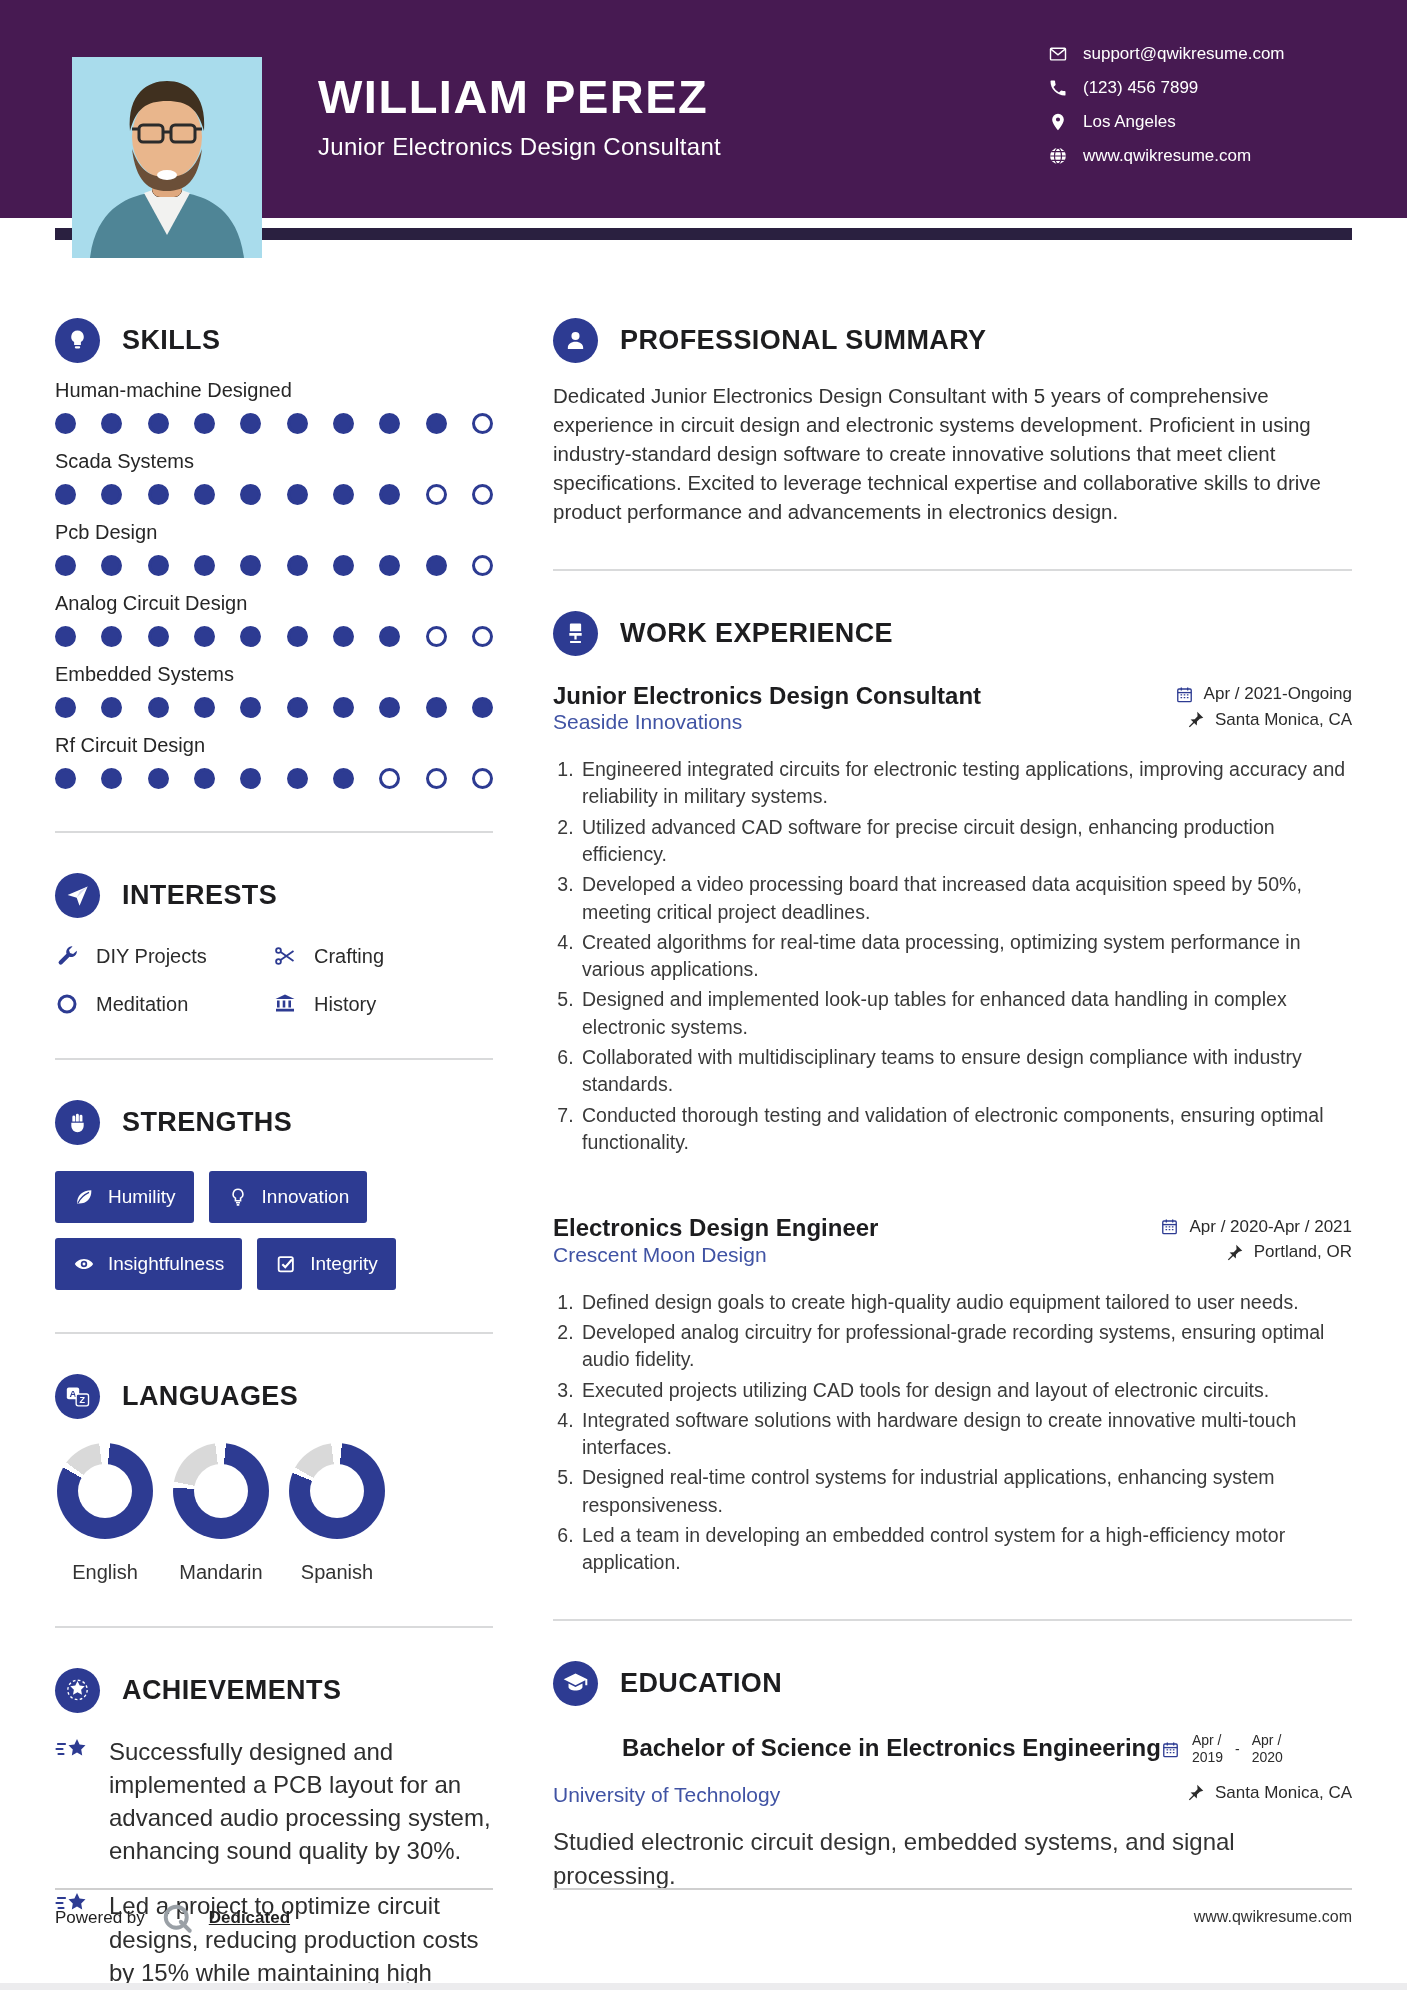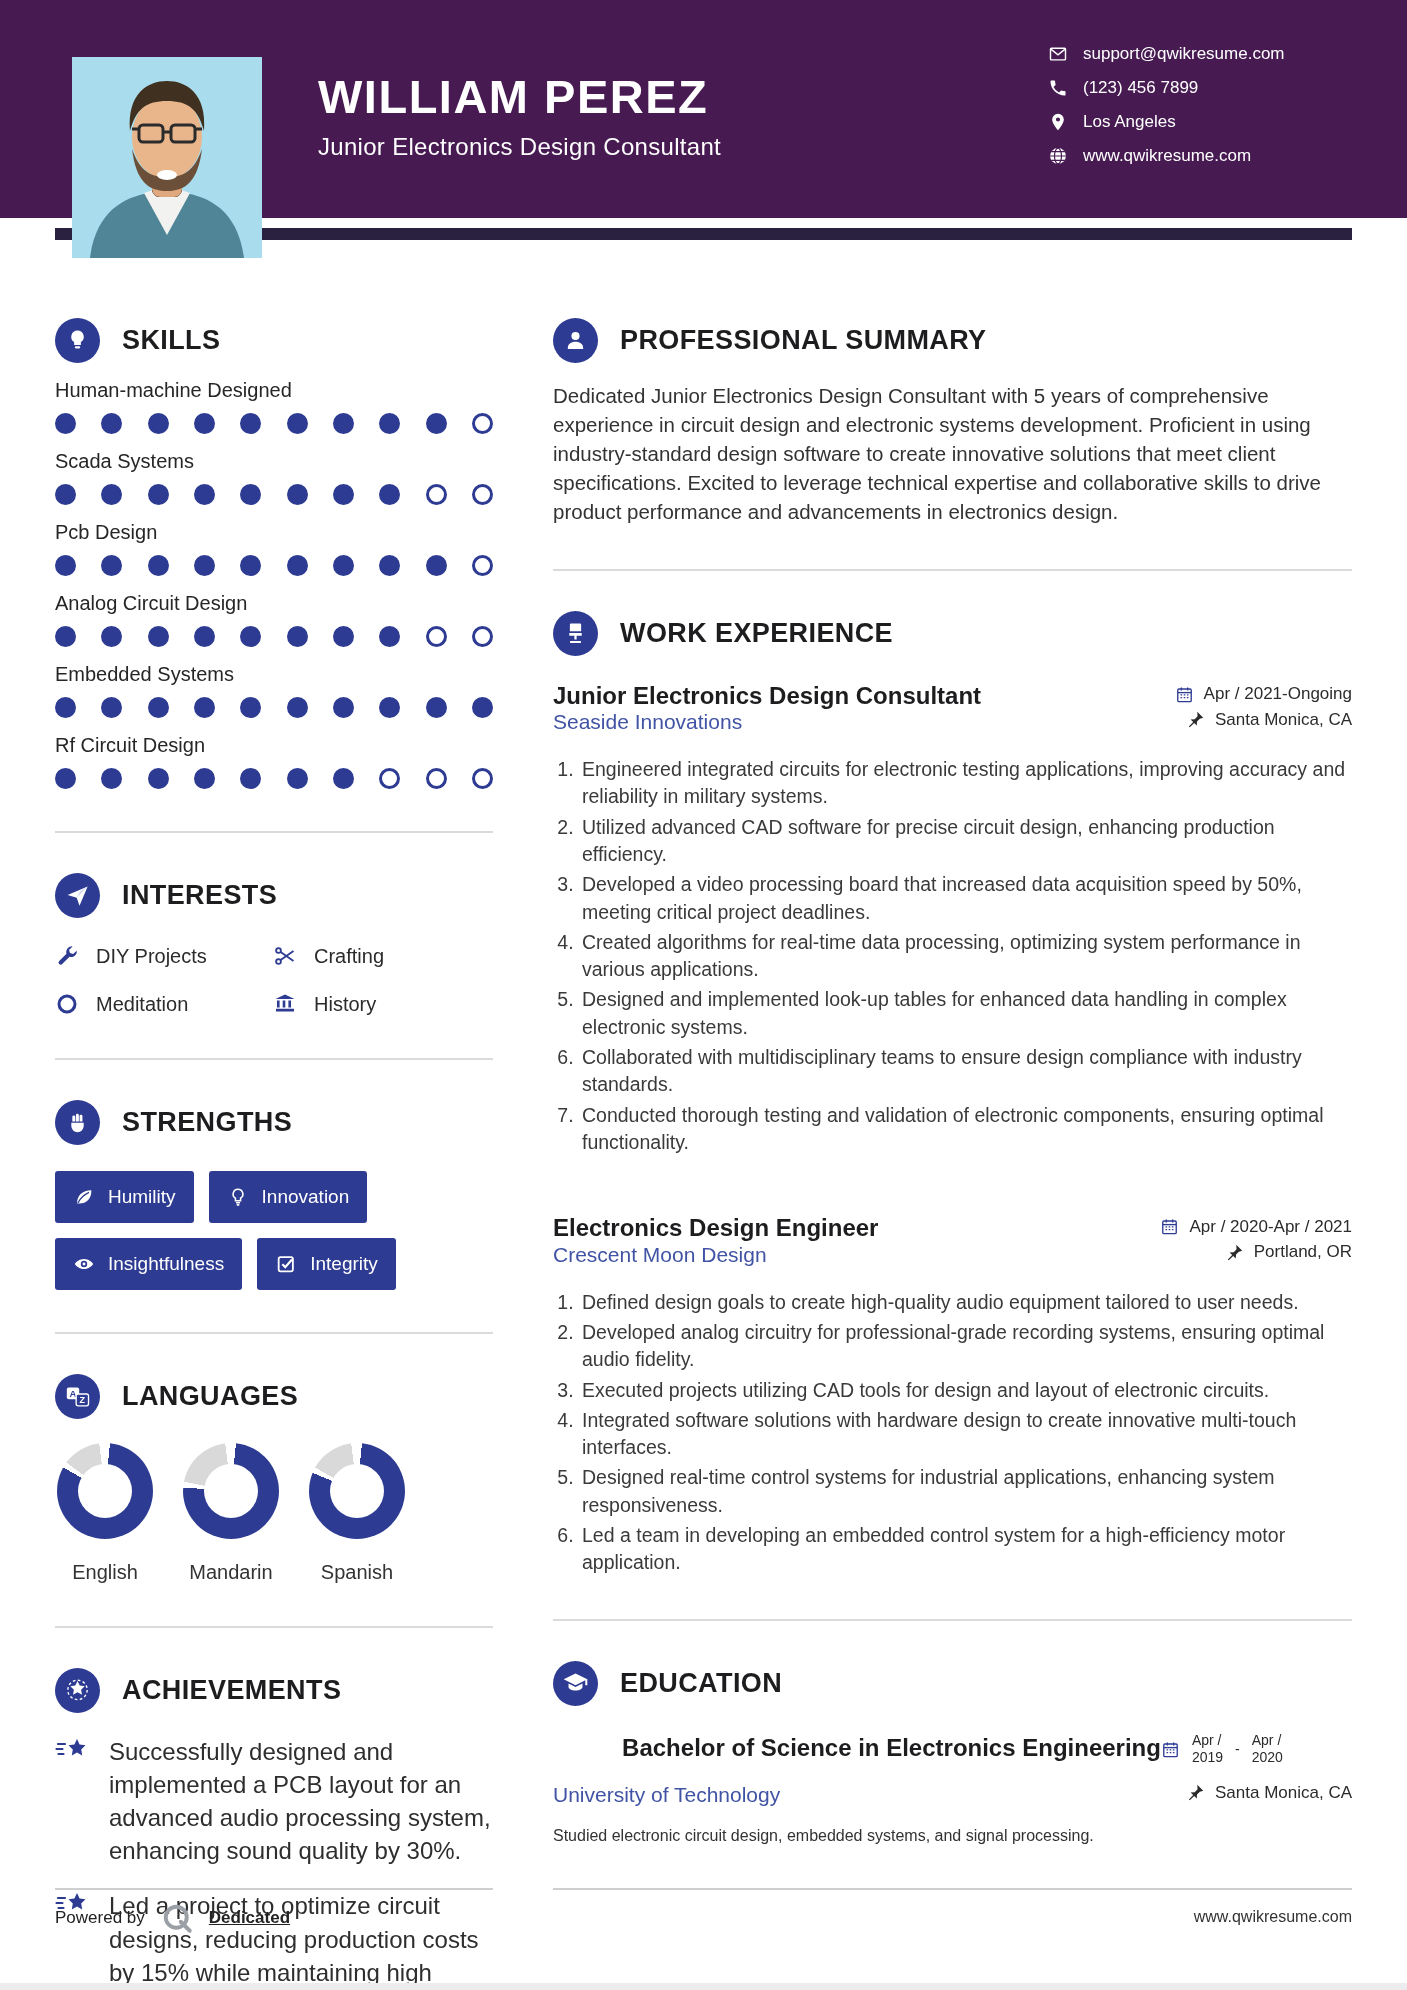--- a/index.html
+++ b/index.html
@@ -43,21 +43,21 @@
   
   .int-grid{display:grid;grid-template-columns:218px 1fr;row-gap:24px;margin-top:26px}
   .int-item{display:flex;align-items:center;gap:17px;font-size:20px;color:#2b2b2b}
   .int-item svg{width:24px;height:24px;flex:none}
   
   .chips{display:flex;flex-wrap:wrap;gap:15px;margin-top:26px}
   .chip{display:inline-flex;align-items:center;gap:13px;background:var(--navy);color:#fff;
         font-size:19px;padding:0 18px;height:52px;border-radius:3px}
   .chip svg{width:22px;height:22px;flex:none}
   
-  .donut-row{display:flex;gap:26px;margin-top:24px}
+  .donut-row{display:flex;gap:16px;margin-top:24px}
   .lang{width:100px;display:flex;flex-direction:column;align-items:center}
   .donut{width:96px;height:96px;border-radius:50%;position:relative}
   .donut::after{content:"";position:absolute;inset:21px;background:#fff;border-radius:50%}
   .lang-label{margin-top:22px;font-size:20px;color:#333}
   
   .ach-item{display:flex;align-items:flex-start;gap:18px;margin-top:22px;
             font-size:24px;line-height:1.38;color:#2e2e2e}
   .ach-item svg{width:36px;height:30px;flex:none;margin-top:2px}
   
   .summary-text{font-size:20.5px;line-height:1.42;color:#333;margin-top:18px}
@@ -70,21 +70,21 @@
   .job-sub{display:flex;justify-content:space-between;align-items:baseline;}
   .company{font-size:21px;color:var(--link)}
   ol.points{margin:22px 0 0;padding-left:26px}
   ol.points li{font-size:19.5px;line-height:1.4;color:var(--body);margin-bottom:3px;padding-left:3px}
   
   .edu-head{display:flex;justify-content:center;margin-top:26px}
   .degree{font-size:24px;font-weight:700;color:var(--ink);line-height:1.3;max-width:560px}
   .edu-dates{display:flex;align-items:center;gap:12px;font-size:14px;color:#2b2b2b}
   .dcol{display:flex;flex-direction:column;line-height:1.25}
   .edu-sub{display:flex;justify-content:space-between;align-items:baseline;margin-top:16px}
-  .edu-desc{font-size:16px;color:#333;line-height:1.42;margin-top:18px;max-width:720px}
+  .edu-desc{font-size:24px;color:#333;line-height:1.42;margin-top:18px;max-width:720px}
   
   .frule{position:absolute;top:1888px;height:2px;background:#cfcfcf}
   .frule.l{left:55px;width:438px}
   .frule.r{left:553px;width:799px}
   .powered{position:absolute;left:55px;top:1900px;display:flex;align-items:center;gap:14px;
            font-size:17px;color:#222}
   .qlogo{width:36px;height:36px}
   .brand{font-weight:700;text-decoration:underline;color:#222;cursor:pointer}
   .site{position:absolute;right:55px;top:1908px;font-size:16px;color:#333}
   .page-edge{position:absolute;left:0;bottom:0;width:1407px;height:7px;background:#ececee}

